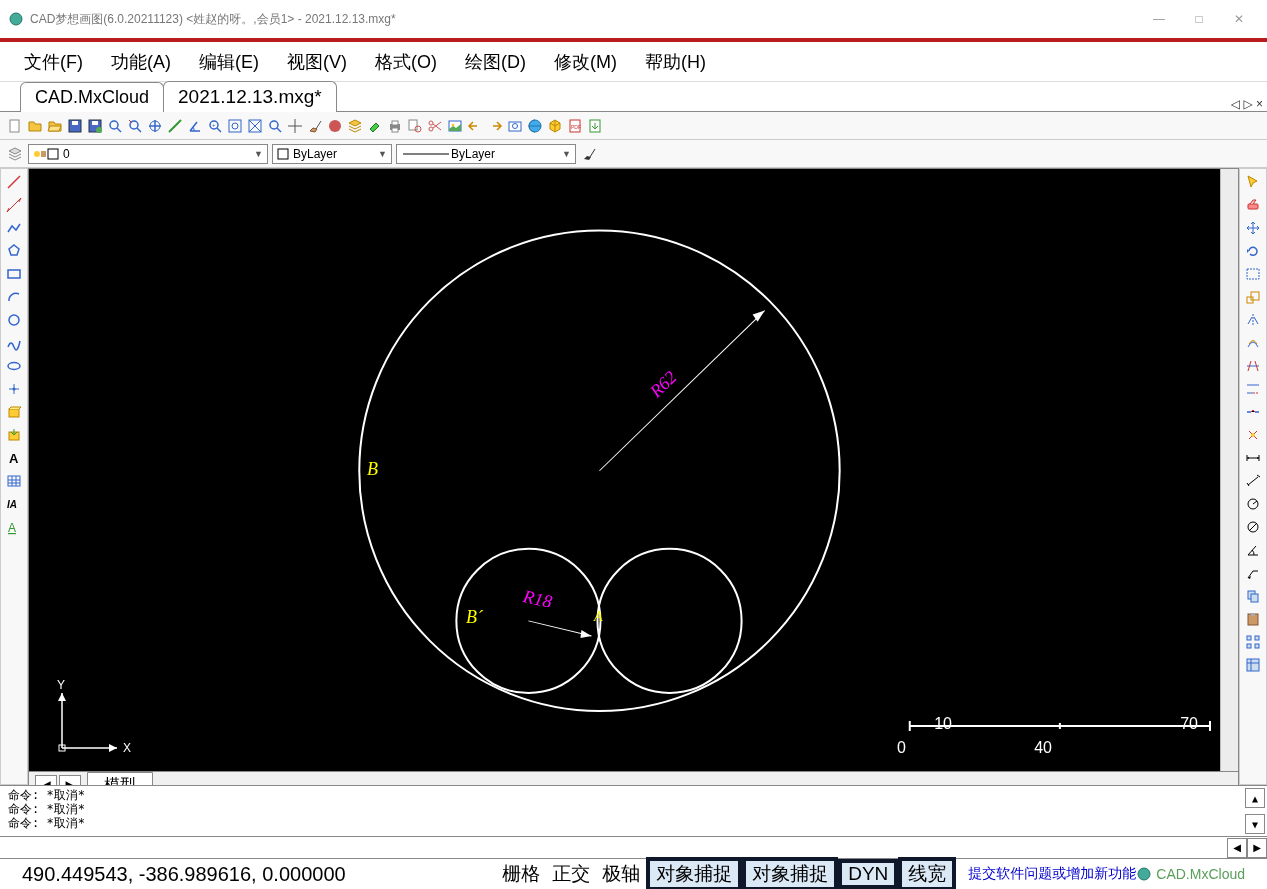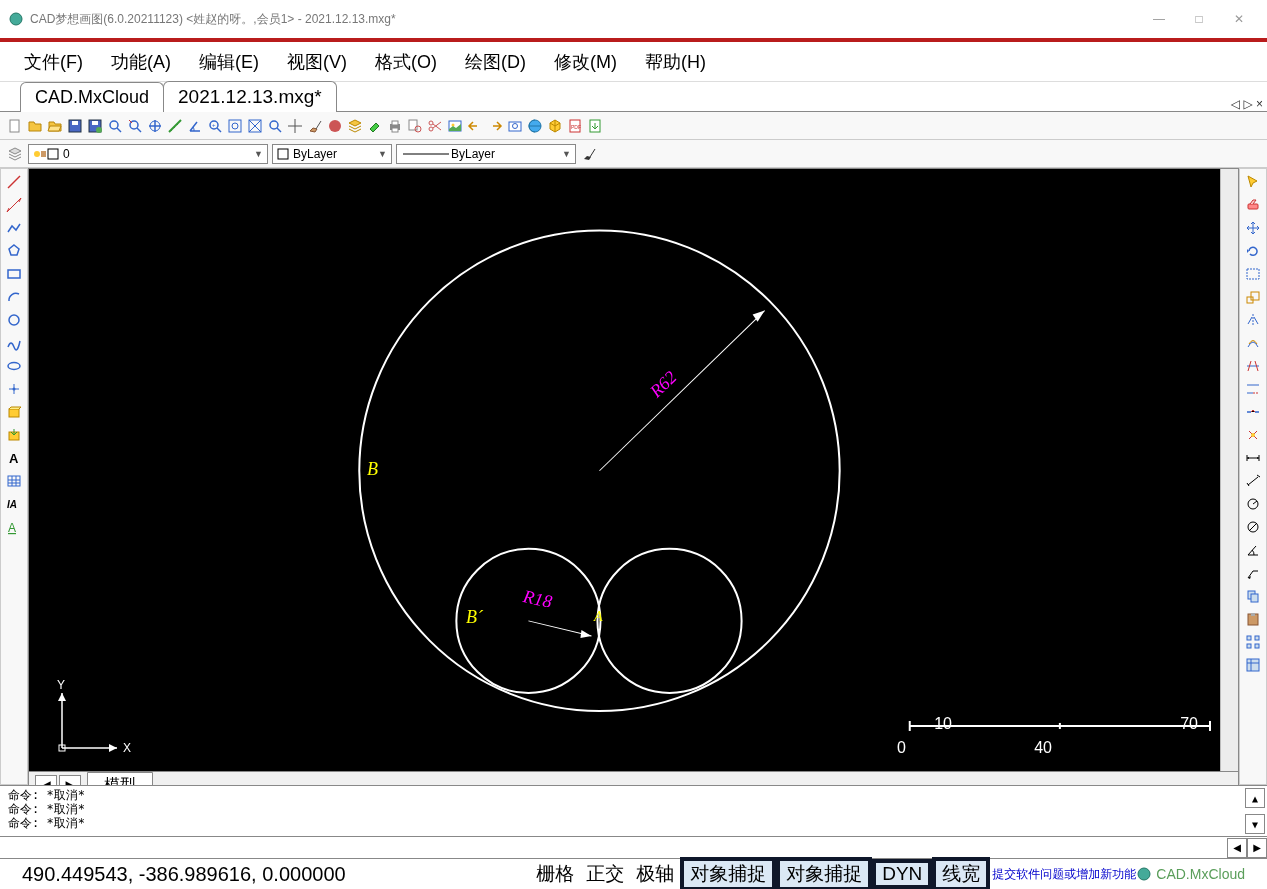--- a/index.html
+++ b/index.html
@@ -32,21 +32,21 @@
 .model-tab { border: 1px solid #888; background: #fff; padding: 2px 16px; font-size: 16px; margin-left: 4px; border-radius: 0 0 6px 6px; }
 .cmd-area { height: 52px; background: #fff; border-top: 1px solid #888; border-bottom: 1px solid #888; font-family: SimSun, monospace; font-size: 12px; padding: 2px 8px; position: relative; }
 .cmd-line { line-height: 14px; }
 .cmd-input-row { height: 22px; background: #fff; border-bottom: 1px solid #888; display: flex; align-items: center; }
 .cmd-input { flex: 1; border: none; height: 20px; padding: 0 4px; }
 .cmd-nav { width: 20px; height: 20px; border: 1px solid #888; display: flex; align-items: center; justify-content: center; font-size: 10px; }
 .statusbar { height: 30px; background: #fff; display: flex; align-items: center; font-size: 18px; padding: 0 16px; }
 .coords { font-size: 20px; padding: 0 6px; }
 .status-toggle { padding: 0 6px; font-size: 19px; }
 .status-toggle.on { border: 4px solid #0f172a; background: #dbe8f5; }
-.status-link { color: #0000cc; margin-left: 2px; font-size: 12px; }
+.status-link { color: #0000cc; margin-left: 12px; font-size: 14px; }
 .brand { margin-left: auto; display: flex; align-items: center; gap: 4px; color: #5a9e5a; font-size: 14px; padding-right: 6px; }
 .ucs-icon { position: absolute; left: 18px; bottom: 8px; }
 .scale-ruler { position: absolute; right: 20px; bottom: 12px; color: #fff; font-size: 16px; }
 .drawing-label { position: absolute; color: #ffff00; font-size: 18px; font-style: italic; font-family: "Times New Roman", serif; }
 .dim-label { position: absolute; color: #ff00ff; font-size: 18px; font-style: italic; font-family: "Times New Roman", serif; }
 </style>
 </head>
 <body>
 
 <div class="titlebar">

